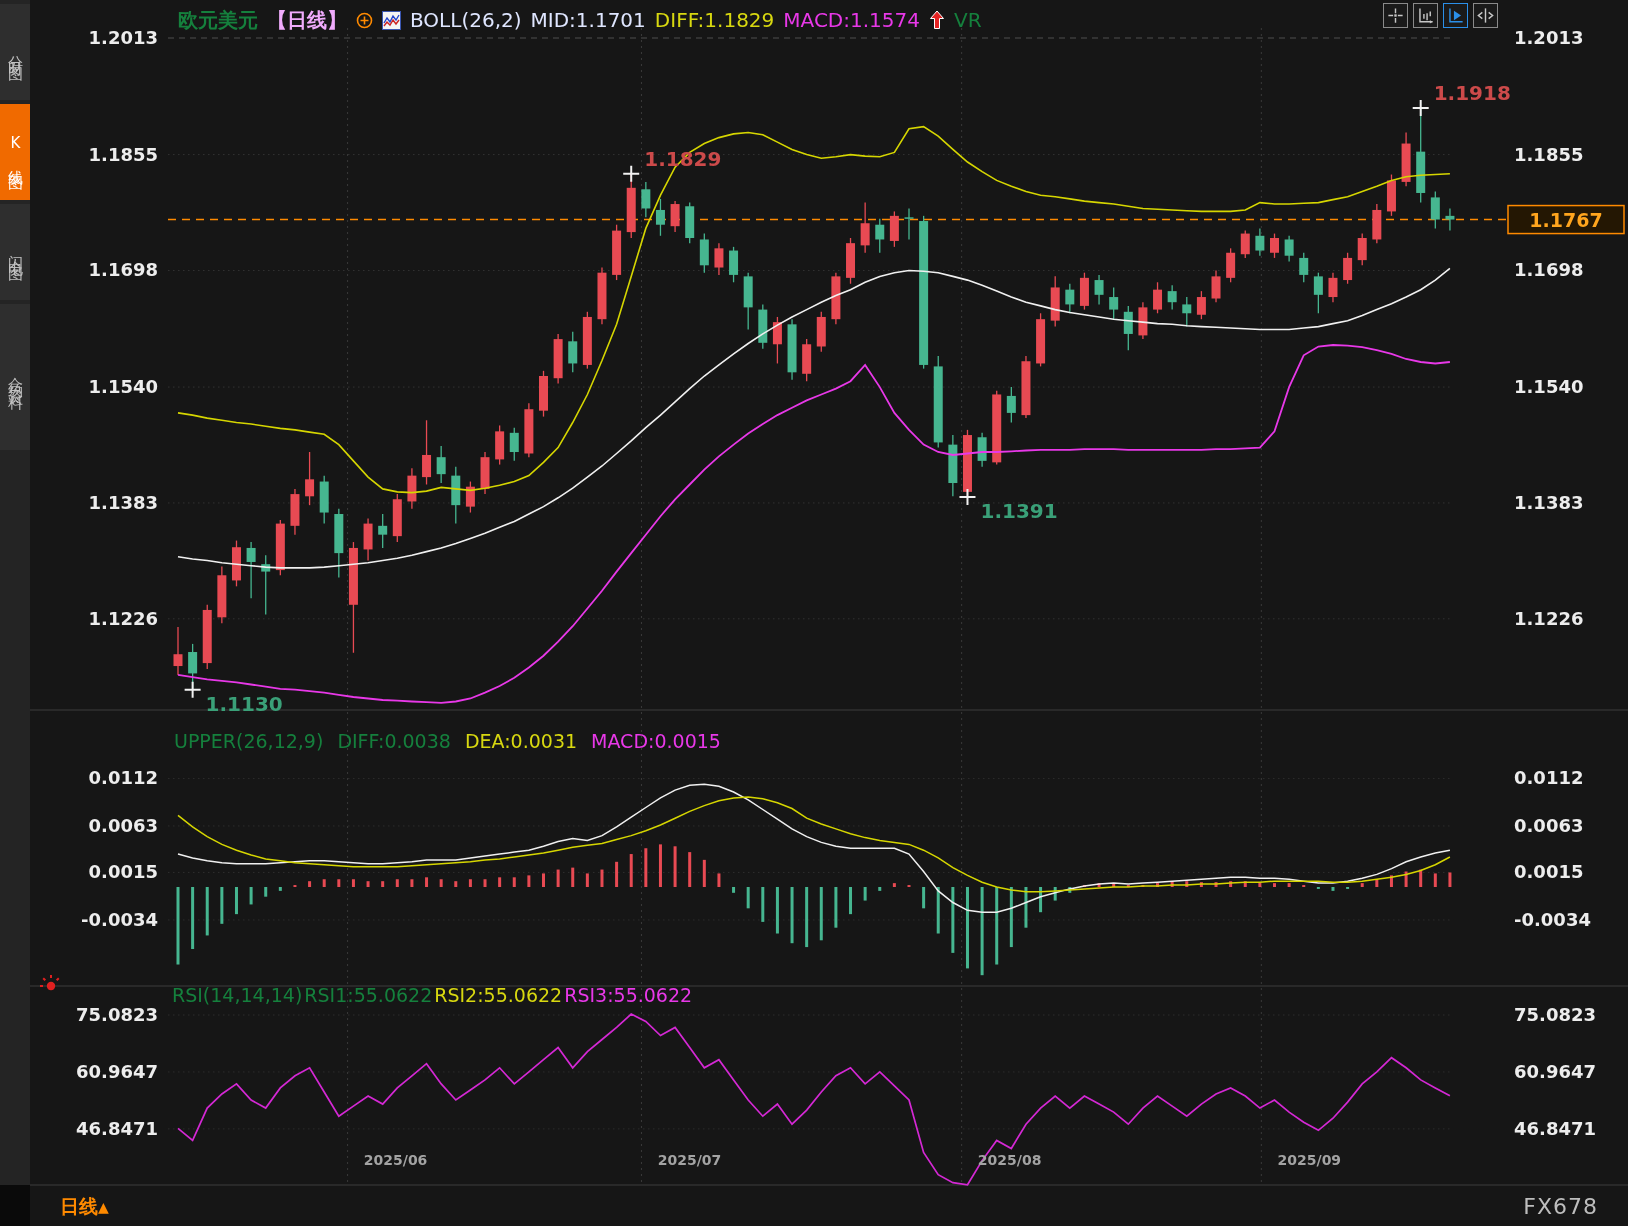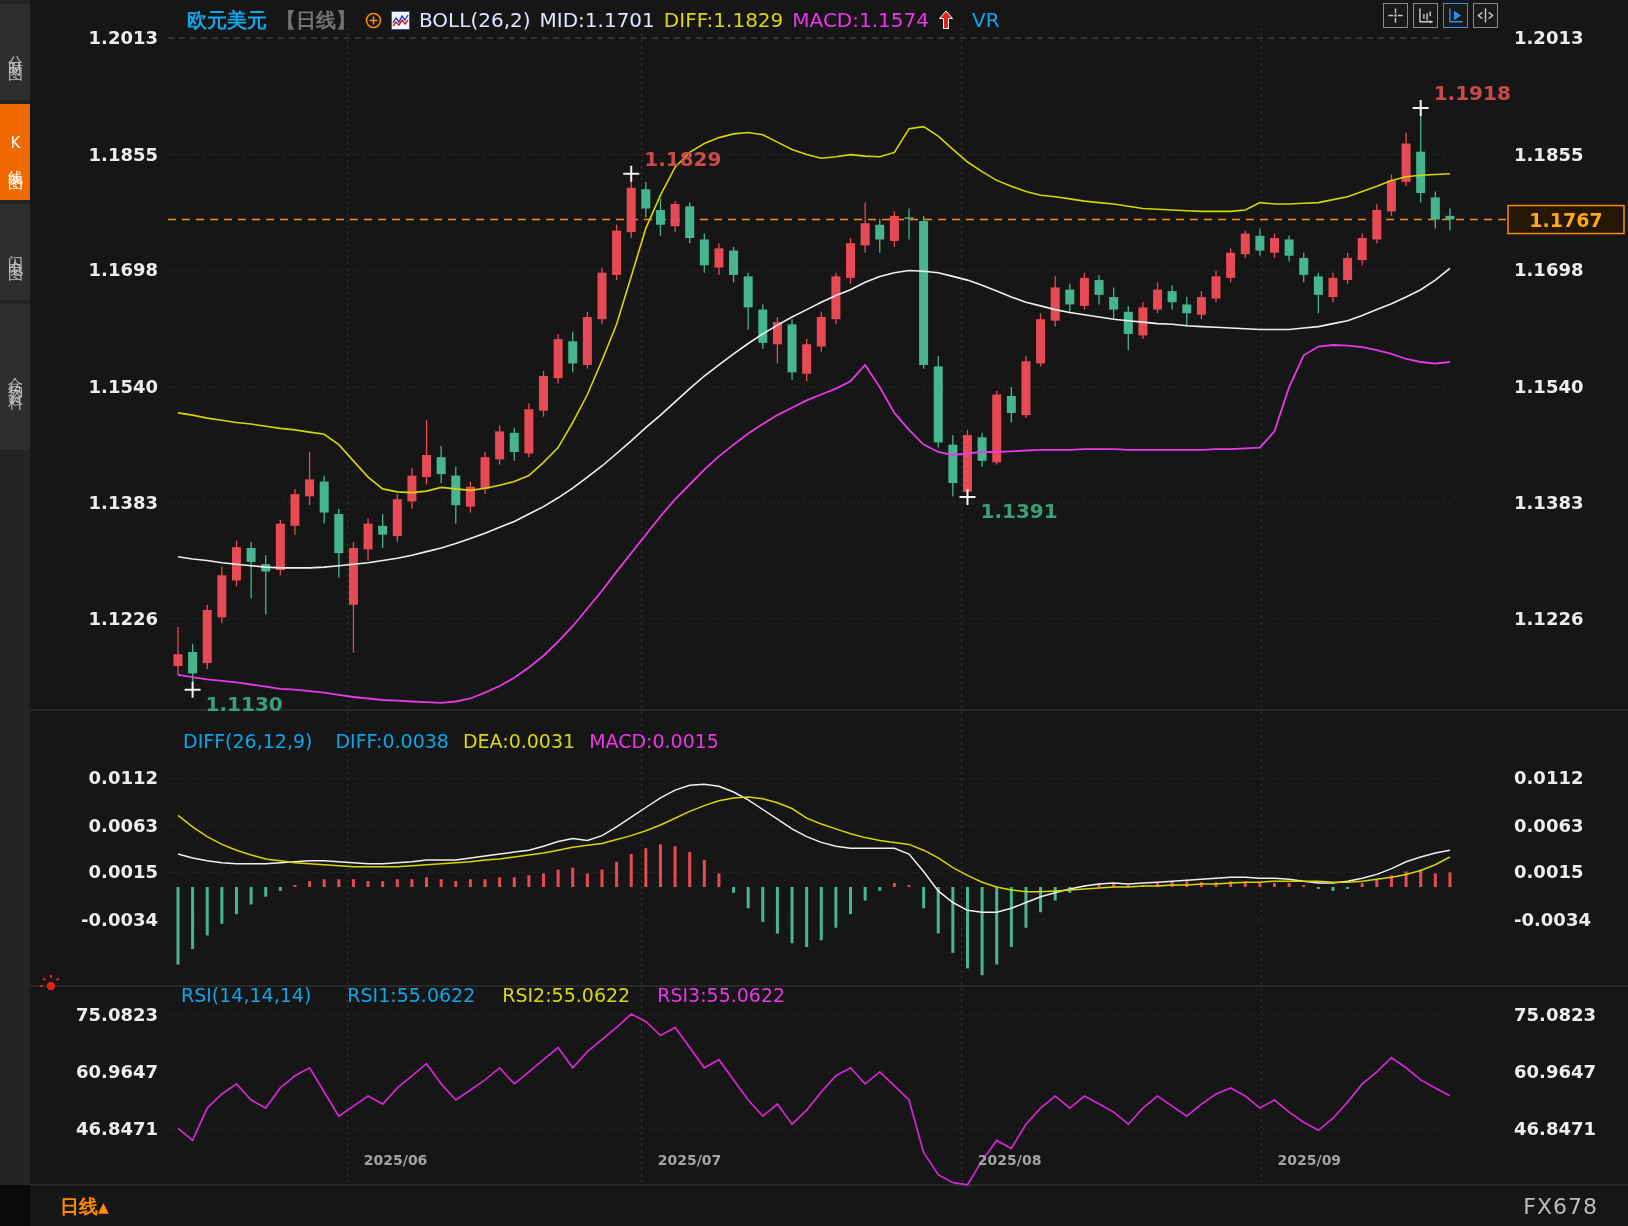--- a/index.html
+++ b/index.html
@@ -10,23 +10,23 @@
   
   #sidebar{position:absolute;left:0;top:0;width:30px;height:1185px;background:#242424;z-index:3;}
   .side-tab{position:absolute;left:0;width:30px;display:flex;align-items:center;justify-content:center;
             writing-mode:vertical-rl;text-orientation:upright;font-size:15px;color:#c2c2c2;
             letter-spacing:6px;background:#2e2e2e;cursor:pointer;}
   .side-tab.active{background:#f06a00;color:#ffffff;}
   #sidebar-corner{position:absolute;left:0;top:1185px;width:30px;height:41px;background:#0a0a0a;z-index:3;}
   
   #main-header{left:178px;top:7px;display:flex;align-items:center;gap:9px;font-size:20px;height:26px;}
   #macd-header{left:174px;top:730px;font-size:19px;display:flex;gap:14px;}
-  #rsi-header{left:172px;top:984px;font-size:19px;display:flex;gap:27px;}
-  .c-white{color:#0ea5e9;margin-left:9px;} .c-pale{color:#dfe6ff;} .c-yellow{color:#d8d810;}
-  .c-magenta{color:#e838e8;} .c-orange{color:#737373;}
+  #rsi-header{left:172px;top:984px;font-size:19px;display:flex;gap:2px;}
+  .c-white{color:#15803d;} .c-pale{color:#dfe6ff;} .c-yellow{color:#d8d810;}
+  .c-magenta{color:#e838e8;} .c-orange{color:#f0abfc;}
   
   #toolbar{left:1383px;top:3px;display:flex;gap:5px;}
   .tool-btn{width:23px;height:23px;border:1px solid #8a8a8a;background:#1a1a1a;display:flex;
             align-items:center;justify-content:center;cursor:pointer;}
   .tool-btn svg{stroke:#c8c8c8;fill:none;stroke-width:1.8;}
   .tool-btn.active{border-color:#2b8fe8;}
   .tool-btn.active svg{stroke:#2b8fe8;}
   .tool-btn.active svg .fillable{fill:#2b8fe8;}
   
   #period-label{left:60px;top:1194px;font-size:19px;font-weight:bold;color:#ff8a00;display:flex;align-items:center;cursor:pointer;}
@@ -451,21 +451,21 @@
   </div>
   <div class="tool-btn">
     <svg width="19" height="19" viewBox="0 0 24 24">
           <path d="M12 3v18"></path>
           <path d="M8 8l-5 4 5 4M16 8l5 4-5 4"></path>
         </svg>
   </div>
 </div>
 
 <div id="macd-header" class="overlay">
-  <span class="c-white">DIFF(26,12,9)</span>
+  <span class="c-white">UPPER(26,12,9)</span>
   <span class="c-white">DIFF:0.0038</span>
   <span class="c-yellow">DEA:0.0031</span>
   <span class="c-magenta">MACD:0.0015</span>
 </div>
 
 <div id="rsi-header" class="overlay">
   <span class="c-white">RSI(14,14,14)</span>
   <span class="c-white">RSI1:55.0622</span>
   <span class="c-yellow">RSI2:55.0622</span>
   <span class="c-magenta">RSI3:55.0622</span>

